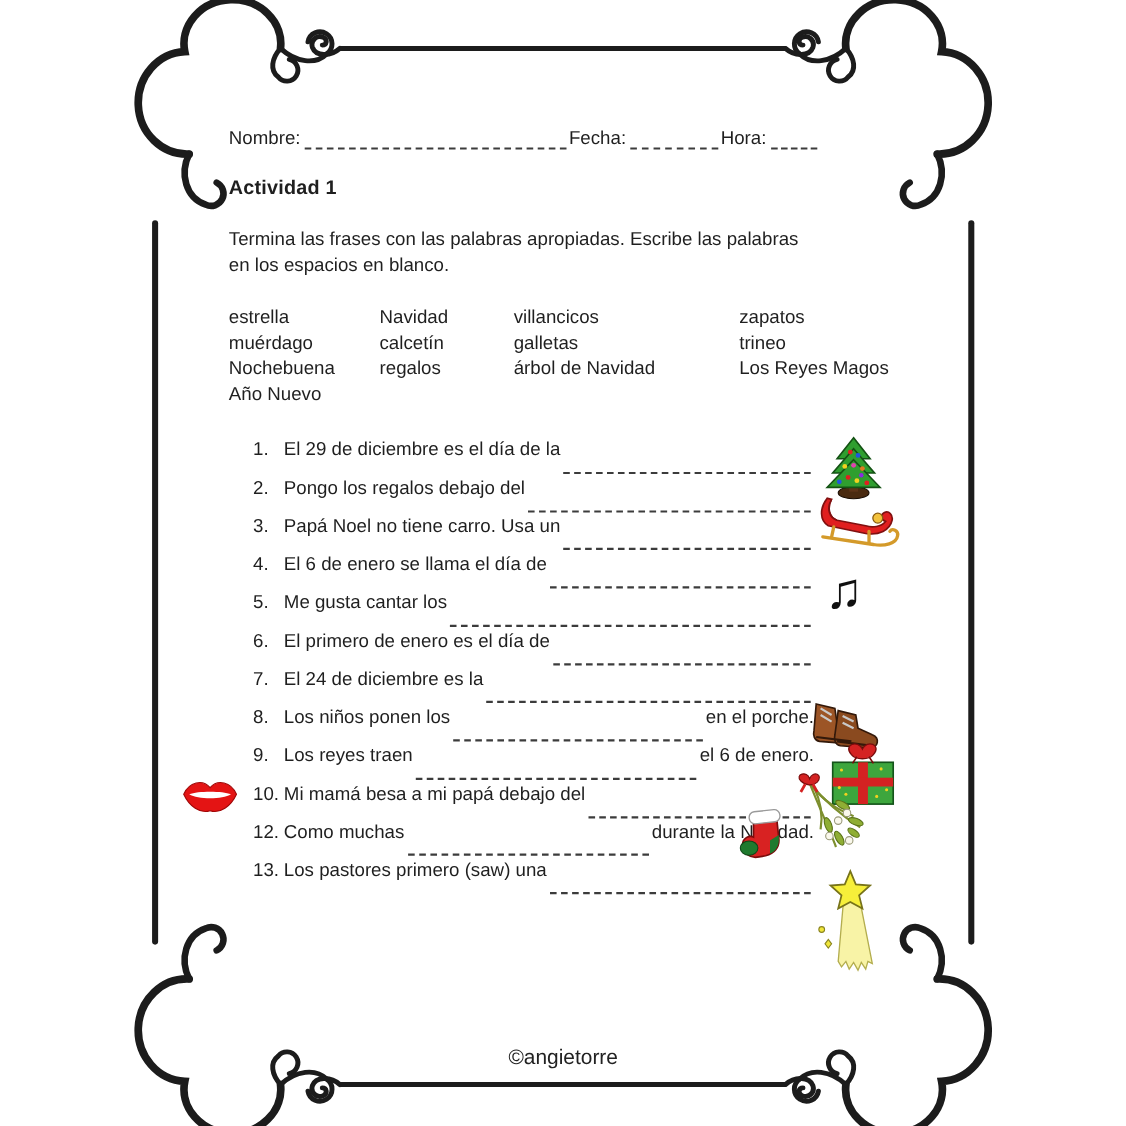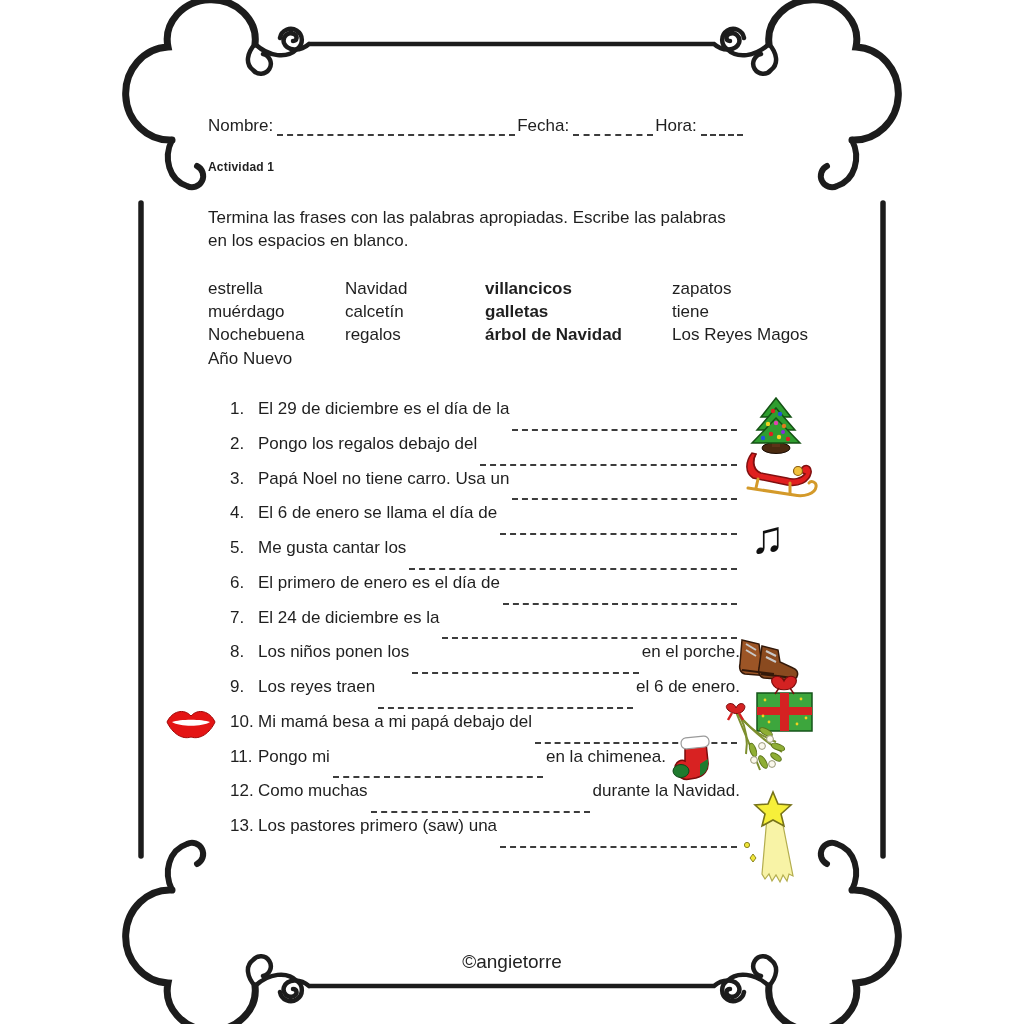--- a/index.html
+++ b/index.html
@@ -9,25 +9,25 @@
   }
   .abs{position:absolute;}
   
   .hdr{left:208px;top:116px;width:540px;display:flex;align-items:flex-end;font-size:17px;}
   .hdr .lbl{white-space:nowrap;margin-right:4px;}
   .hblank{display:inline-block;border-bottom:2px dashed #3c3c3c;height:14px;margin-right:2px;}
   .hb-name{width:238px;}
   .hb-date{width:80px;}
   .hb-hour{width:42px;}
   
-  .title{left:208px;top:160px;font-size:12px;font-weight:bold;letter-spacing:.2px;}
+  .title{left:208px;top:160px;font-size:18px;font-weight:bold;letter-spacing:.2px;}
   .instr{left:208px;top:206px;font-size:17px;line-height:23px;}
   
   .wb-col{position:absolute;top:277px;font-size:17px;line-height:23.2px;}
-  .wb-c1{left:208px;} .wb-c2{left:345px;} .wb-c3{left:485px;font-weight:bold;} .wb-c4{left:672px;}
+  .wb-c1{left:208px;} .wb-c2{left:345px;} .wb-c3{left:467px;} .wb-c4{left:672px;}
   .wb-col span{display:block;}
   
   .list{left:230px;top:399px;width:512px;}
   .q{display:flex;align-items:baseline;height:34.75px;width:510px;font-size:17px;}
   .q.short{width:436px;}
   .qn{flex:none;width:28px;}
   .qt{white-space:nowrap;}
   .blank{flex:1;border-bottom:2px dashed #3c3c3c;height:13px;margin:0 3px;min-width:30px;align-self:flex-end;margin-bottom:3px;}
   .post{white-space:nowrap;}
   
@@ -95,21 +95,21 @@
     <span>calcetín</span>
     <span>regalos</span>
   </div>
   <div class="wb-col wb-c3">
     <span>villancicos</span>
     <span>galletas</span>
     <span>árbol de Navidad</span>
   </div>
   <div class="wb-col wb-c4">
     <span>zapatos</span>
-    <span>tiene</span>
+    <span>trineo</span>
     <span>Los Reyes Magos</span>
   </div>
 
   <div class="abs list">
     <div class="q">
       <span class="qn">1.</span>
       <span class="qt">El 29 de diciembre es el día de la</span>
       <span class="blank"></span>
       <span class="post"></span>
     </div>
@@ -159,26 +159,20 @@
       <span class="qn">9.</span>
       <span class="qt">Los reyes traen</span>
       <span class="blank"></span>
       <span class="post">el 6 de enero.</span>
     </div>
     <div class="q">
       <span class="qn">10.</span>
       <span class="qt">Mi mamá besa a mi papá debajo del</span>
       <span class="blank"></span>
       <span class="post"></span>
-    </div>
-    <div class="q short">
-      <span class="qn">11.</span>
-      <span class="qt">Pongo mi</span>
-      <span class="blank"></span>
-      <span class="post">en la chimenea.</span>
     </div>
     <div class="q">
       <span class="qn">12.</span>
       <span class="qt">Como muchas</span>
       <span class="blank"></span>
       <span class="post">durante la Navidad.</span>
     </div>
     <div class="q">
       <span class="qn">13.</span>
       <span class="qt">Los pastores primero (saw) una</span>

